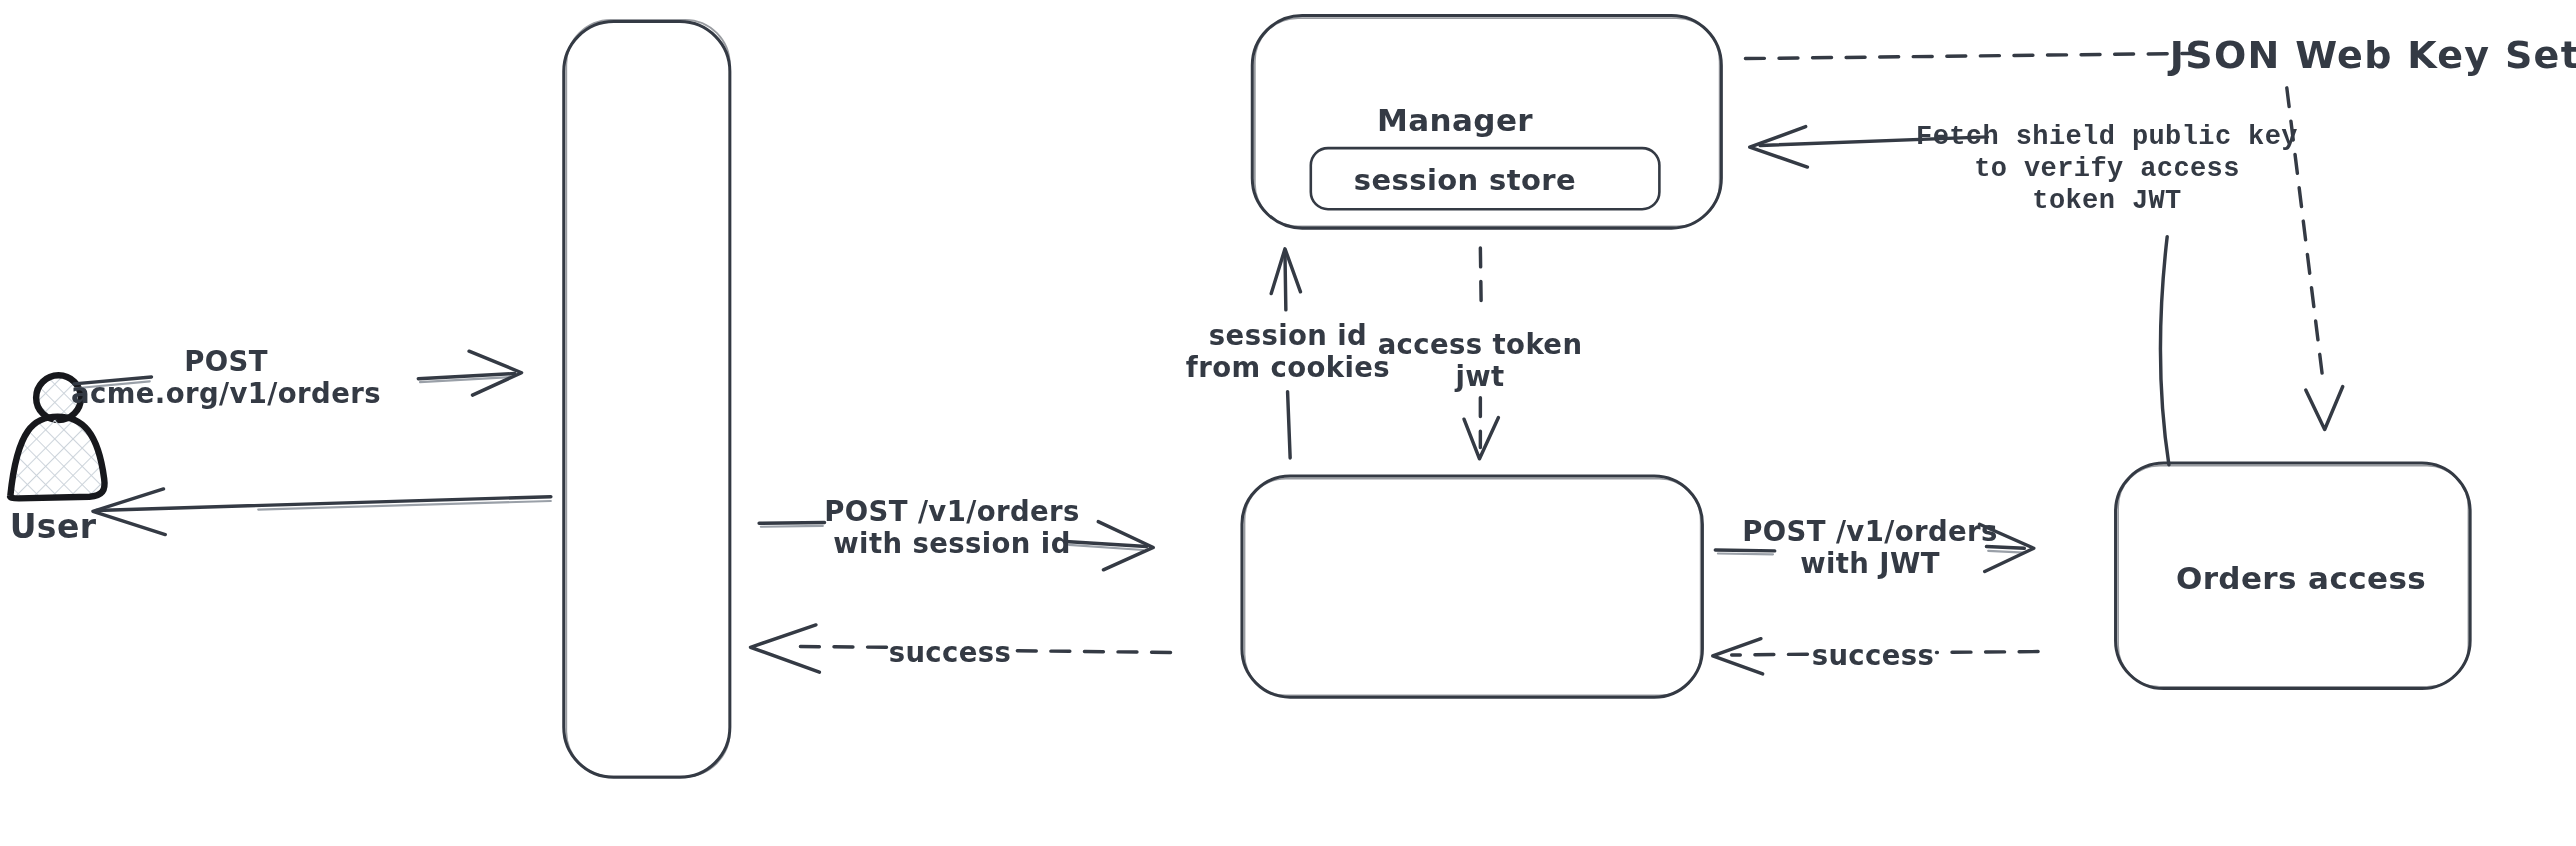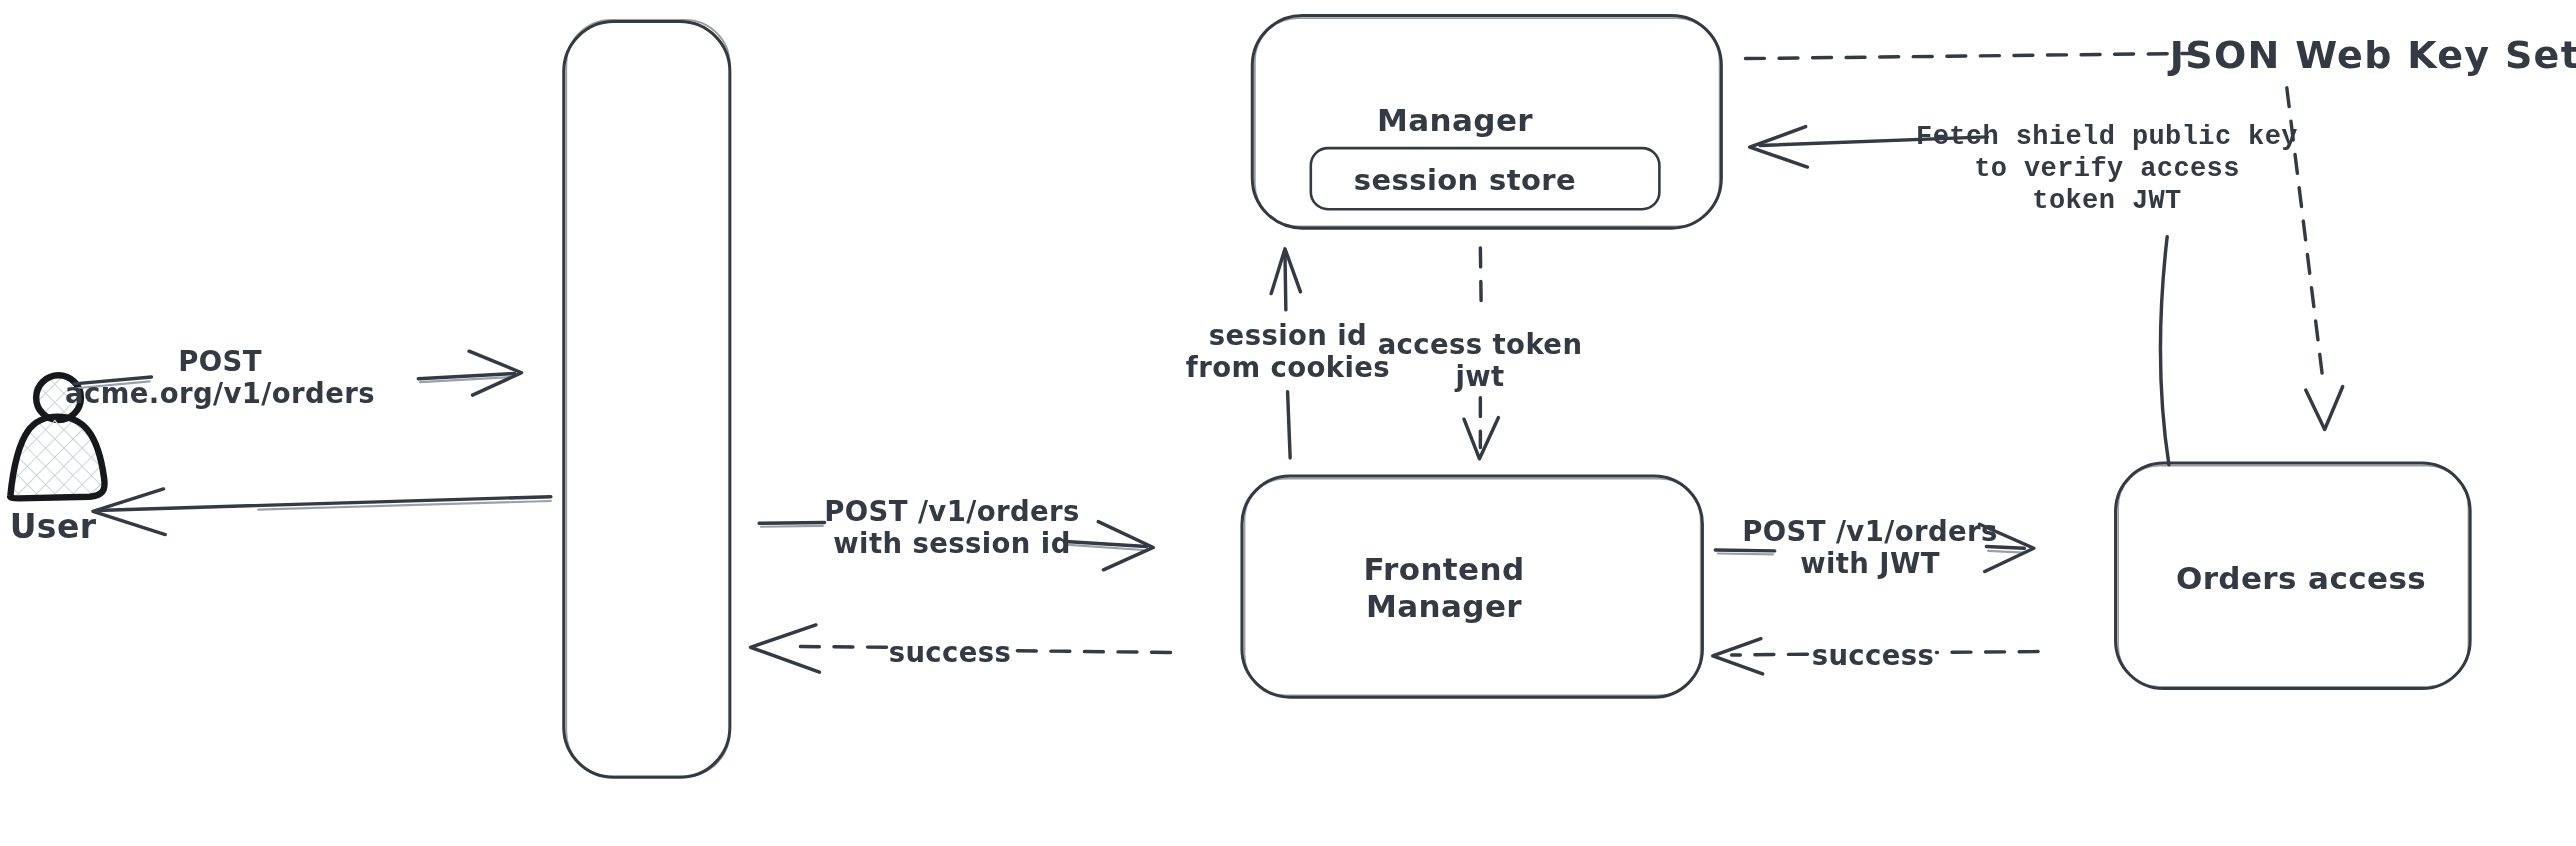--- a/index.html
+++ b/index.html
@@ -134,28 +134,26 @@
     </g>
   </svg>
 
   <div class="lbl lbl-user" style="left:53px;top:527px">User</div>
 
 
   <div class="lbl lbl-node" style="left:1455px;top:120px">Manager</div>
 
   <div class="lbl" style="left:1465px;top:180px;font-size:29px">session store</div>
 
-  <div class="lbl lbl-node" style="left:1444px;top:588px">Frontend
-Manager</div>
 
   <div class="lbl lbl-node" style="left:2301px;top:578px">Orders access</div>
 
   <div class="lbl lbl-jwks" style="left:2375px;top:55px">JSON Web Key Set</div>
 
-  <div class="lbl" style="left:220px;top:377px">POST
+  <div class="lbl" style="left:226px;top:377px">POST
 acme.org/v1/orders</div>
 
   <div class="lbl" style="left:952px;top:527px">POST /v1/orders
 with session id</div>
 
   <div class="lbl" style="left:950px;top:652px">success</div>
 
   <div class="lbl" style="left:1480px;top:360px">access token
 jwt</div>
 

